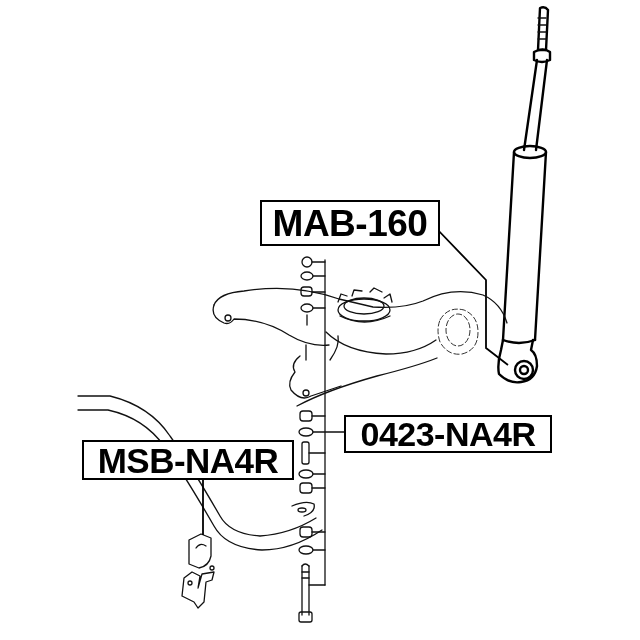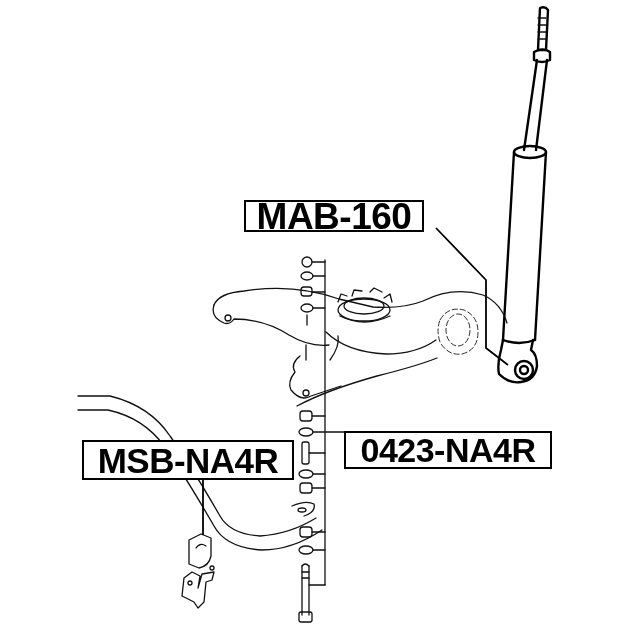--- a/index.html
+++ b/index.html
@@ -10,22 +10,22 @@
       border: 2px solid #000;
       background: #fff;
       color: #000;
       font-family: "Liberation Sans", sans-serif;
       font-weight: bold;
       line-height: 1;
       display: flex; align-items: center; justify-content: center;
       box-sizing: border-box;
       letter-spacing: -0.5px;
     }
-    #label-mab { left: 244px; top: 200px; width: 180px; height: 32px; font-size: 37px; }
-    #label-0423 { left: 344px; top: 415px; width: 208px; height: 38px; font-size: 34px; margin-top: 16px; }
+    #label-mab { left: 260px; top: 200px; width: 180px; height: 46px; font-size: 37px; }
+    #label-0423 { left: 344px; top: 415px; width: 208px; height: 38px; font-size: 34px; }
     #label-msb { left: 82px; top: 440px; width: 212px; height: 40px; font-size: 35px; }
     svg .ln { fill: none; stroke: #111; stroke-width: 1.3; stroke-linecap: round; stroke-linejoin: round; }
     svg .thin { fill: none; stroke: #333; stroke-width: 1; stroke-dasharray: 6 2; }
     svg .lead { fill: none; stroke: #000; stroke-width: 1.8; }
     svg .bold { fill: none; stroke: #000; stroke-width: 2.4; stroke-linecap: round; stroke-linejoin: round; }
   </style>
 </head>
 <body>
 
 <svg id="diagram" viewBox="0 0 640 640" xmlns="http://www.w3.org/2000/svg">

